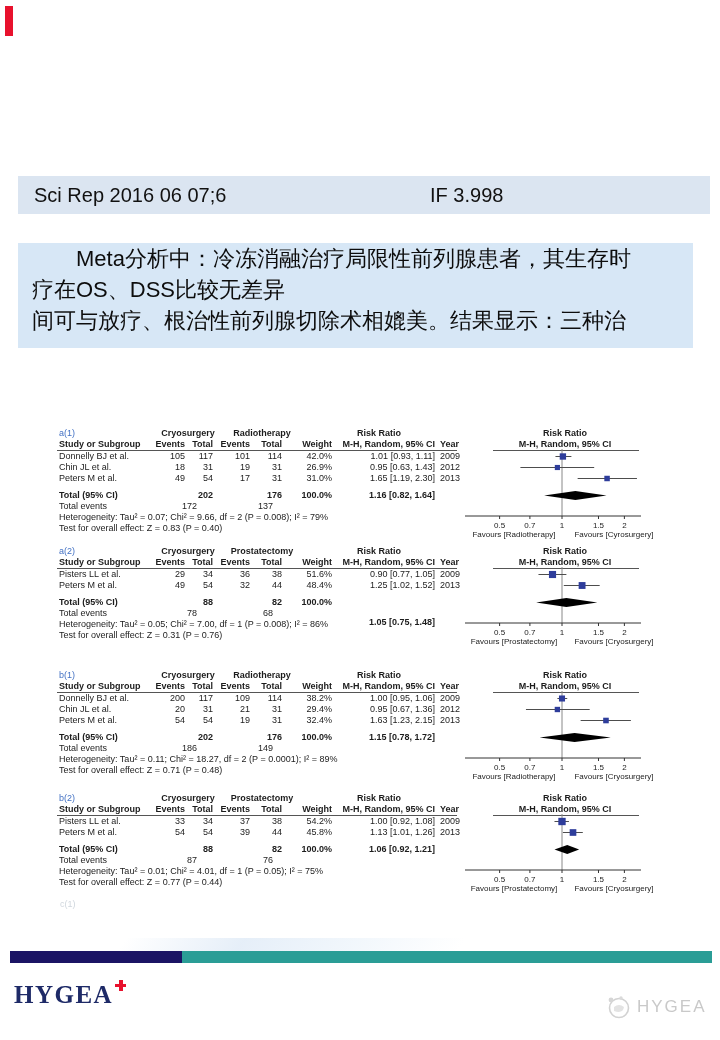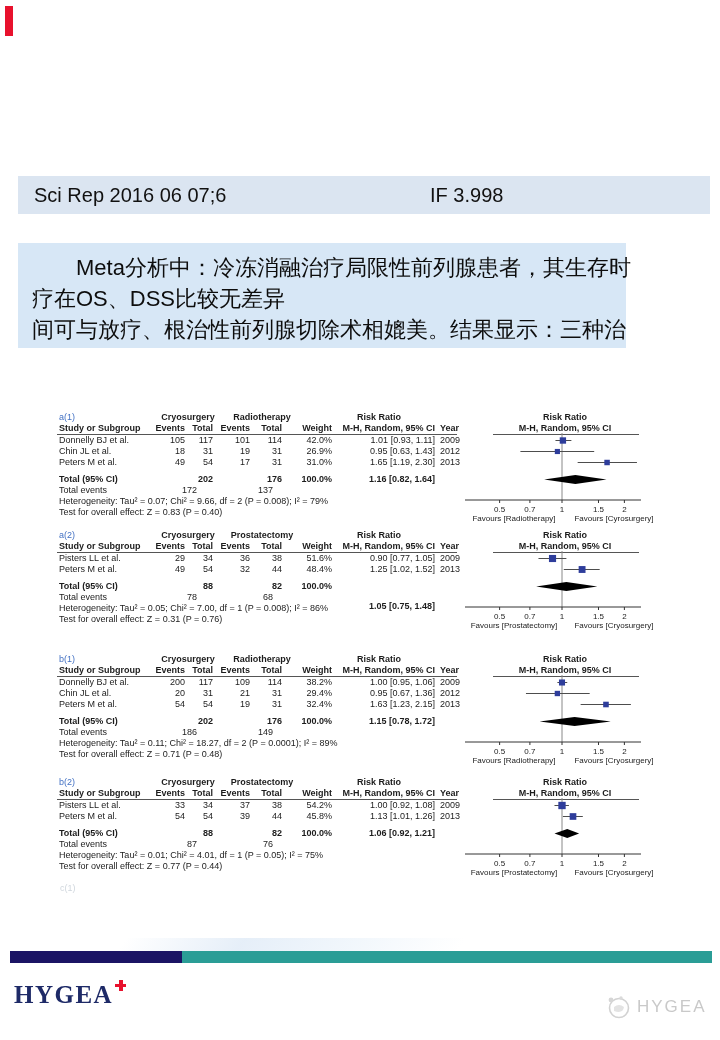--- a/index.html
+++ b/index.html
@@ -9,26 +9,26 @@
   .red-mark{position:absolute;left:5px;top:6px;width:8px;height:30px;background:#e8112d;}
 
   .title{position:absolute;left:18px;top:24px;width:690px;color:#0a0a0a;
          font-weight:bold;font-size:29px;line-height:37px;letter-spacing:-0.6px;}
 
   .journal-bar{position:absolute;left:18px;top:176px;width:692px;height:38px;background:#dbe5f1;
                font-size:20px;color:#111;}
   .journal-bar .cit{position:absolute;left:16px;top:8px;}
   .journal-bar .if{position:absolute;left:412px;top:8px;}
 
-  .summary-box{position:absolute;left:18px;top:243px;width:608px;height:105px;background:#d7e7f6;
-               color:#0d0d0d;font-size:22px;line-height:31px;padding-top:9px;box-sizing:border-box;}
+  .summary-box{position:absolute;left:18px;top:243px;width:675px;height:105px;background:#d7e7f6;
+               color:#0d0d0d;font-size:22px;line-height:31px;box-sizing:border-box;}
   .summary-box .sline{padding:0 14px;white-space:nowrap;}
   .summary-box .sline:first-child{text-indent:2em;}
 
-  .figure{position:absolute;left:57px;top:412px;width:615px;height:480px;background:#fff;text-align:right;}
+  .figure{position:absolute;left:57px;top:428px;width:615px;height:480px;background:#fff;text-align:right;}
   .subplot{position:absolute;left:0;width:612px;}
   .fp-t{position:absolute;font-size:9px;line-height:11px;white-space:nowrap;color:#1c1c1c;}
   .fp-b{font-weight:bold;}
   .fp-blue{color:#4472c4;}
   .fp-rule{position:absolute;height:0;border-top:1px solid #555;}
   .fp-svg{position:absolute;left:0;top:0;pointer-events:none;}
   .faint-label{position:absolute;left:3px;top:471px;font-size:9px;color:#8899aa;opacity:.4;}
 
   .footer-streak{position:absolute;left:122px;top:938px;width:340px;height:13px;opacity:.75;
       background:linear-gradient(90deg,#ffffff 0%,#dde9f6 35%,#eef5fb 70%,#ffffff 100%);

